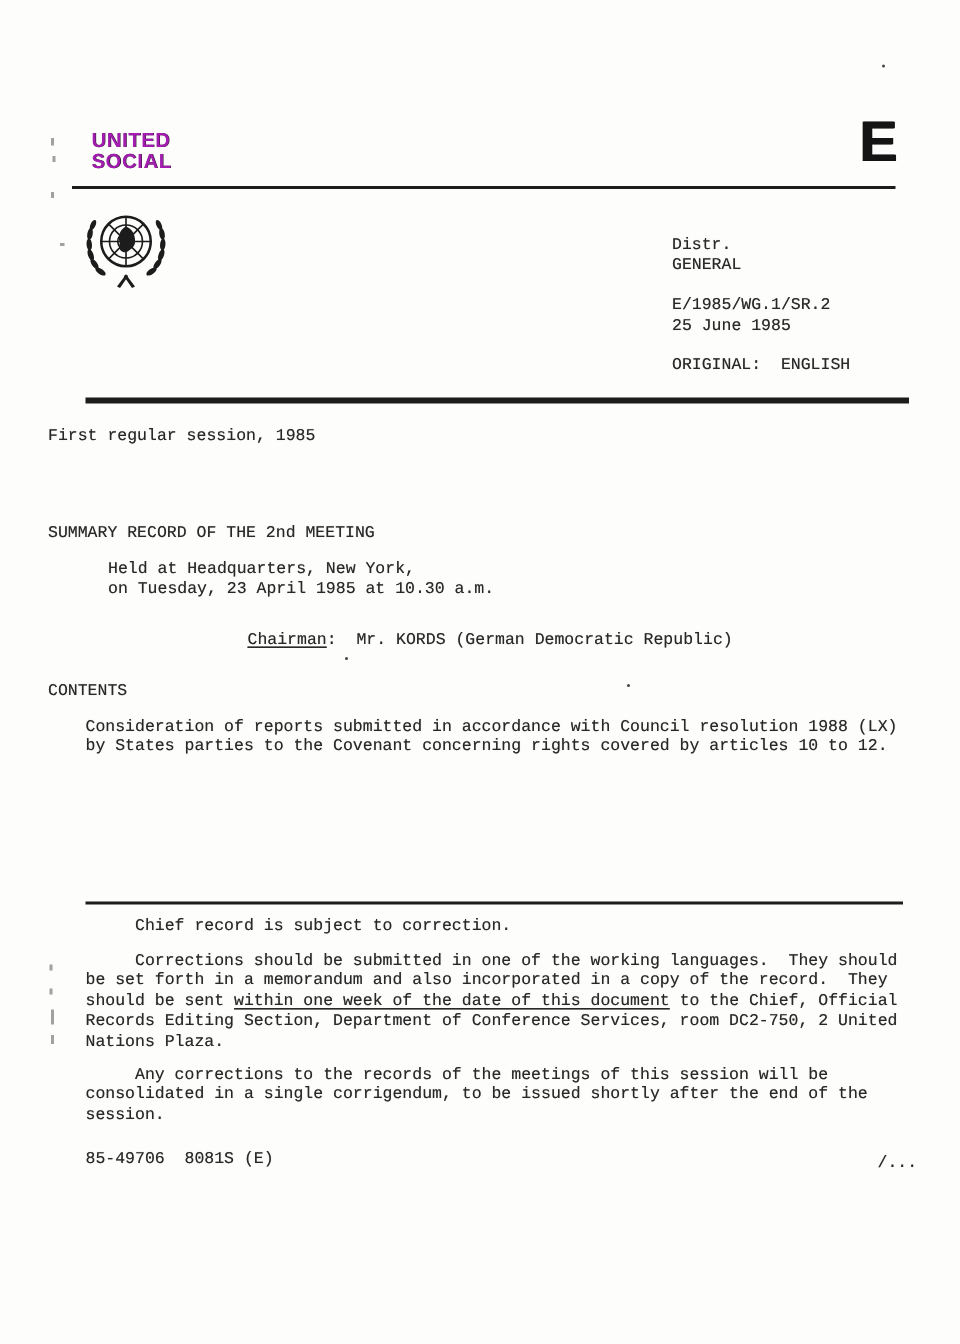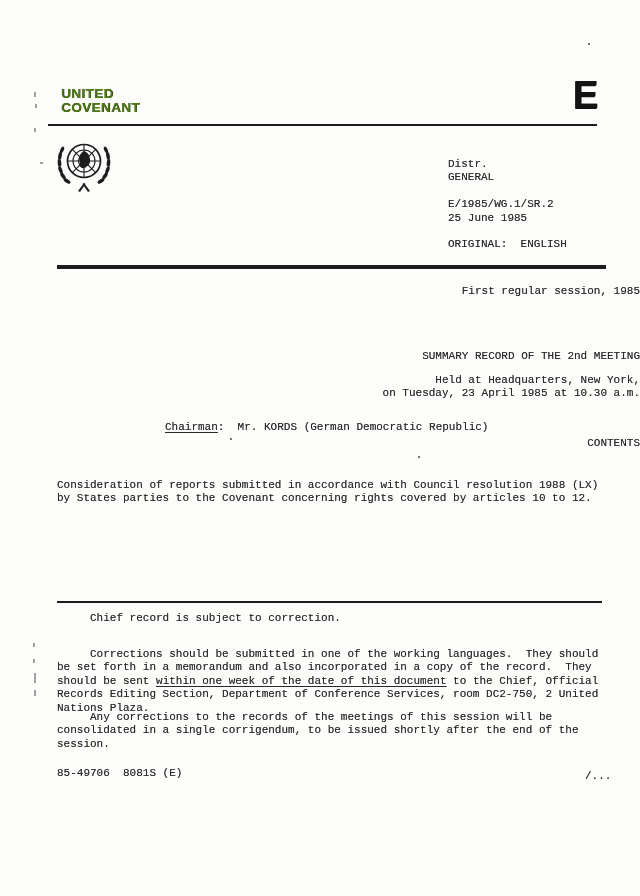--- a/index.html
+++ b/index.html
@@ -13,26 +13,26 @@
     color:var(--ink,#282828);
   }
   .abs{position:absolute;}
   .mono{
     font-family:"Liberation Mono","DejaVu Sans Mono",monospace;
     font-size:11px;line-height:13.4px;
     white-space:pre;
     color:var(--ink,#282828);
     text-shadow:0 0 .45px rgba(40,40,40,.55);
   }
-  .center{left:0;right:0;text-align:right;margin-left:32px;}
+  .center{left:0;right:0;text-align:left;margin-left:32px;}
   .sans{font-family:"Liberation Sans","DejaVu Sans",sans-serif;}
   .un-name{
     left:61px;top:87px;
     font-weight:700;font-size:13.5px;line-height:13.5px;
-    letter-spacing:.4px;color:#4d7c0f;
+    letter-spacing:.4px;color:#a21caf;
     text-shadow:.4px 0 0 #1c1c1c;
   }
   .doc-letter{
     right:42px;top:76px;
     font-weight:700;font-size:38px;line-height:38px;
     color:#141414;
     text-shadow:.8px 0 0 #141414,0 .5px 0 #141414;
   }
   .rule{background:#1d1d1d;}
   .rule1{left:48px;top:124px;width:549px;height:2px;}
@@ -49,21 +49,21 @@
   .artifact{position:absolute;background:#555;opacity:.55;}
   .dot{position:absolute;background:#444;border-radius:50%;}
 </style>
 </head>
 <body>
 
 <div class="page">
 
   <div class="abs un-name sans">
     <div>UNITED</div>
-    <div>COVENANT</div>
+    <div>SOCIAL</div>
   </div>
   <div class="abs doc-letter sans">E</div>
   <div class="abs rule rule1"></div>
 
   <svg class="abs emblem" width="58" height="62" viewBox="0 0 58 62">
     <g fill="none" stroke="#1c1c1c" stroke-width="1.7">
       <circle cx="29" cy="25" r="16.5"></circle>
     </g>
     <g fill="none" stroke="#1c1c1c" stroke-width="1.1">
       <circle cx="29" cy="25" r="11"></circle>
@@ -102,27 +102,27 @@
 
   <div class="abs rule rule2"></div>
 
   <div class="abs mono center" style="top:285px;">First regular session, 1985</div>
   <div class="abs mono center" style="top:350px;">SUMMARY RECORD OF THE 2nd MEETING</div>
   <div class="abs mono center" style="top:374px;padding-left:40px;">Held at Headquarters, New York,
 on Tuesday, 23 April 1985 at 10.30 a.m.</div>
 
   <div class="abs mono" style="left:165px;top:421px;"><span class="u">Chairman</span><span>:  Mr. KORDS (German Democratic Republic)</span></div>
 
-  <div class="abs mono center" style="top:437px;">CONTENTS</div>
+  <div class="abs mono center" style="top:455px;">CONTENTS</div>
   <div class="abs mono" style="left:57px;top:479px;">Consideration of reports submitted in accordance with Council resolution 1988 (LX)
 by States parties to the Covenant concerning rights covered by articles 10 to 12.</div>
 
   <div class="abs rule rule3"></div>
   <div class="abs mono" style="left:57px;top:612px;">     Chief record is subject to correction.</div>
-  <div class="abs mono" style="left:57px;top:648px;"><span>     Corrections should be submitted in one of the working languages.  They should
+  <div class="abs mono" style="left:57px;top:635px;"><span>     Corrections should be submitted in one of the working languages.  They should
 be set forth in a memorandum and also incorporated in a copy of the record.  They
 should be sent </span><span class="u">within one week of the date of this document</span><span> to the Chief, Official
 Records Editing Section, Department of Conference Services, room DC2-750, 2 United
 Nations Plaza.</span></div>
   <div class="abs mono" style="left:57px;top:711px;">     Any corrections to the records of the meetings of this session will be
 consolidated in a single corrigendum, to be issued shortly after the end of the
 session.</div>
 
   <div class="abs mono" style="left:57px;top:767px;">85-49706  8081S (E)</div>
   <div class="abs mono" style="left:585px;top:770px;">/...</div>

